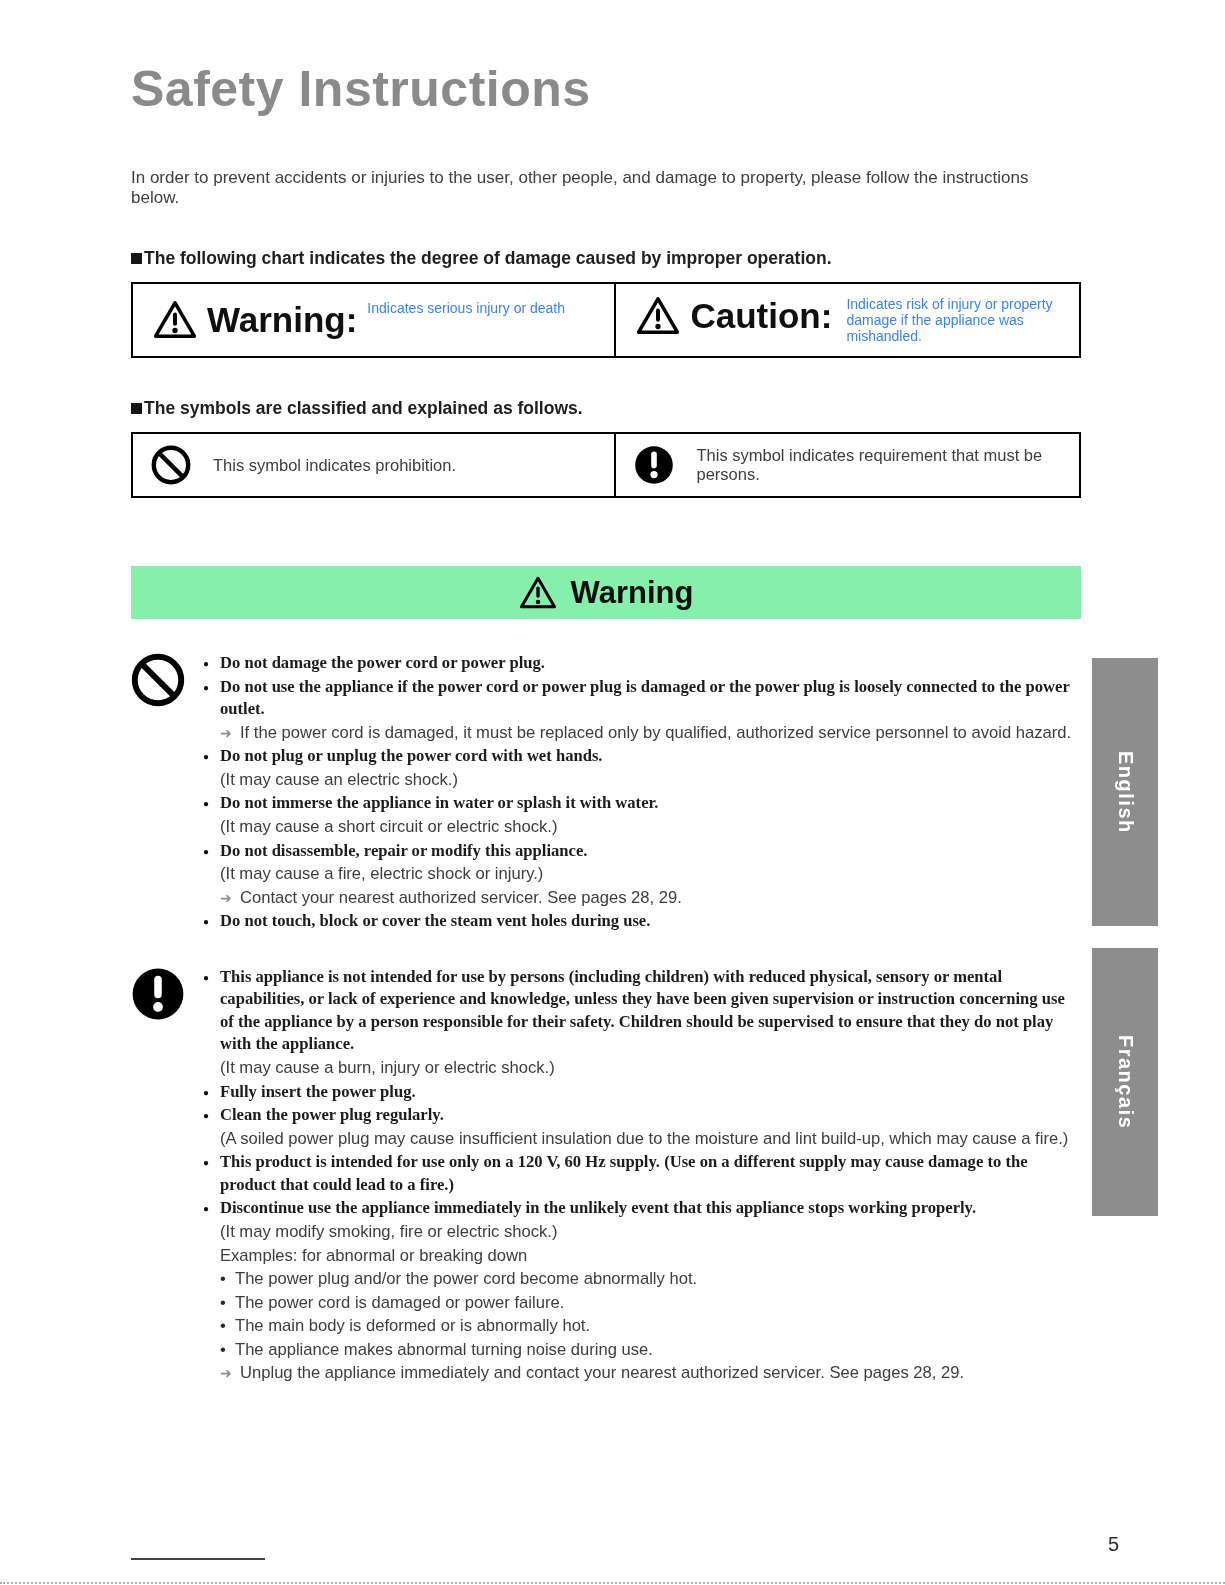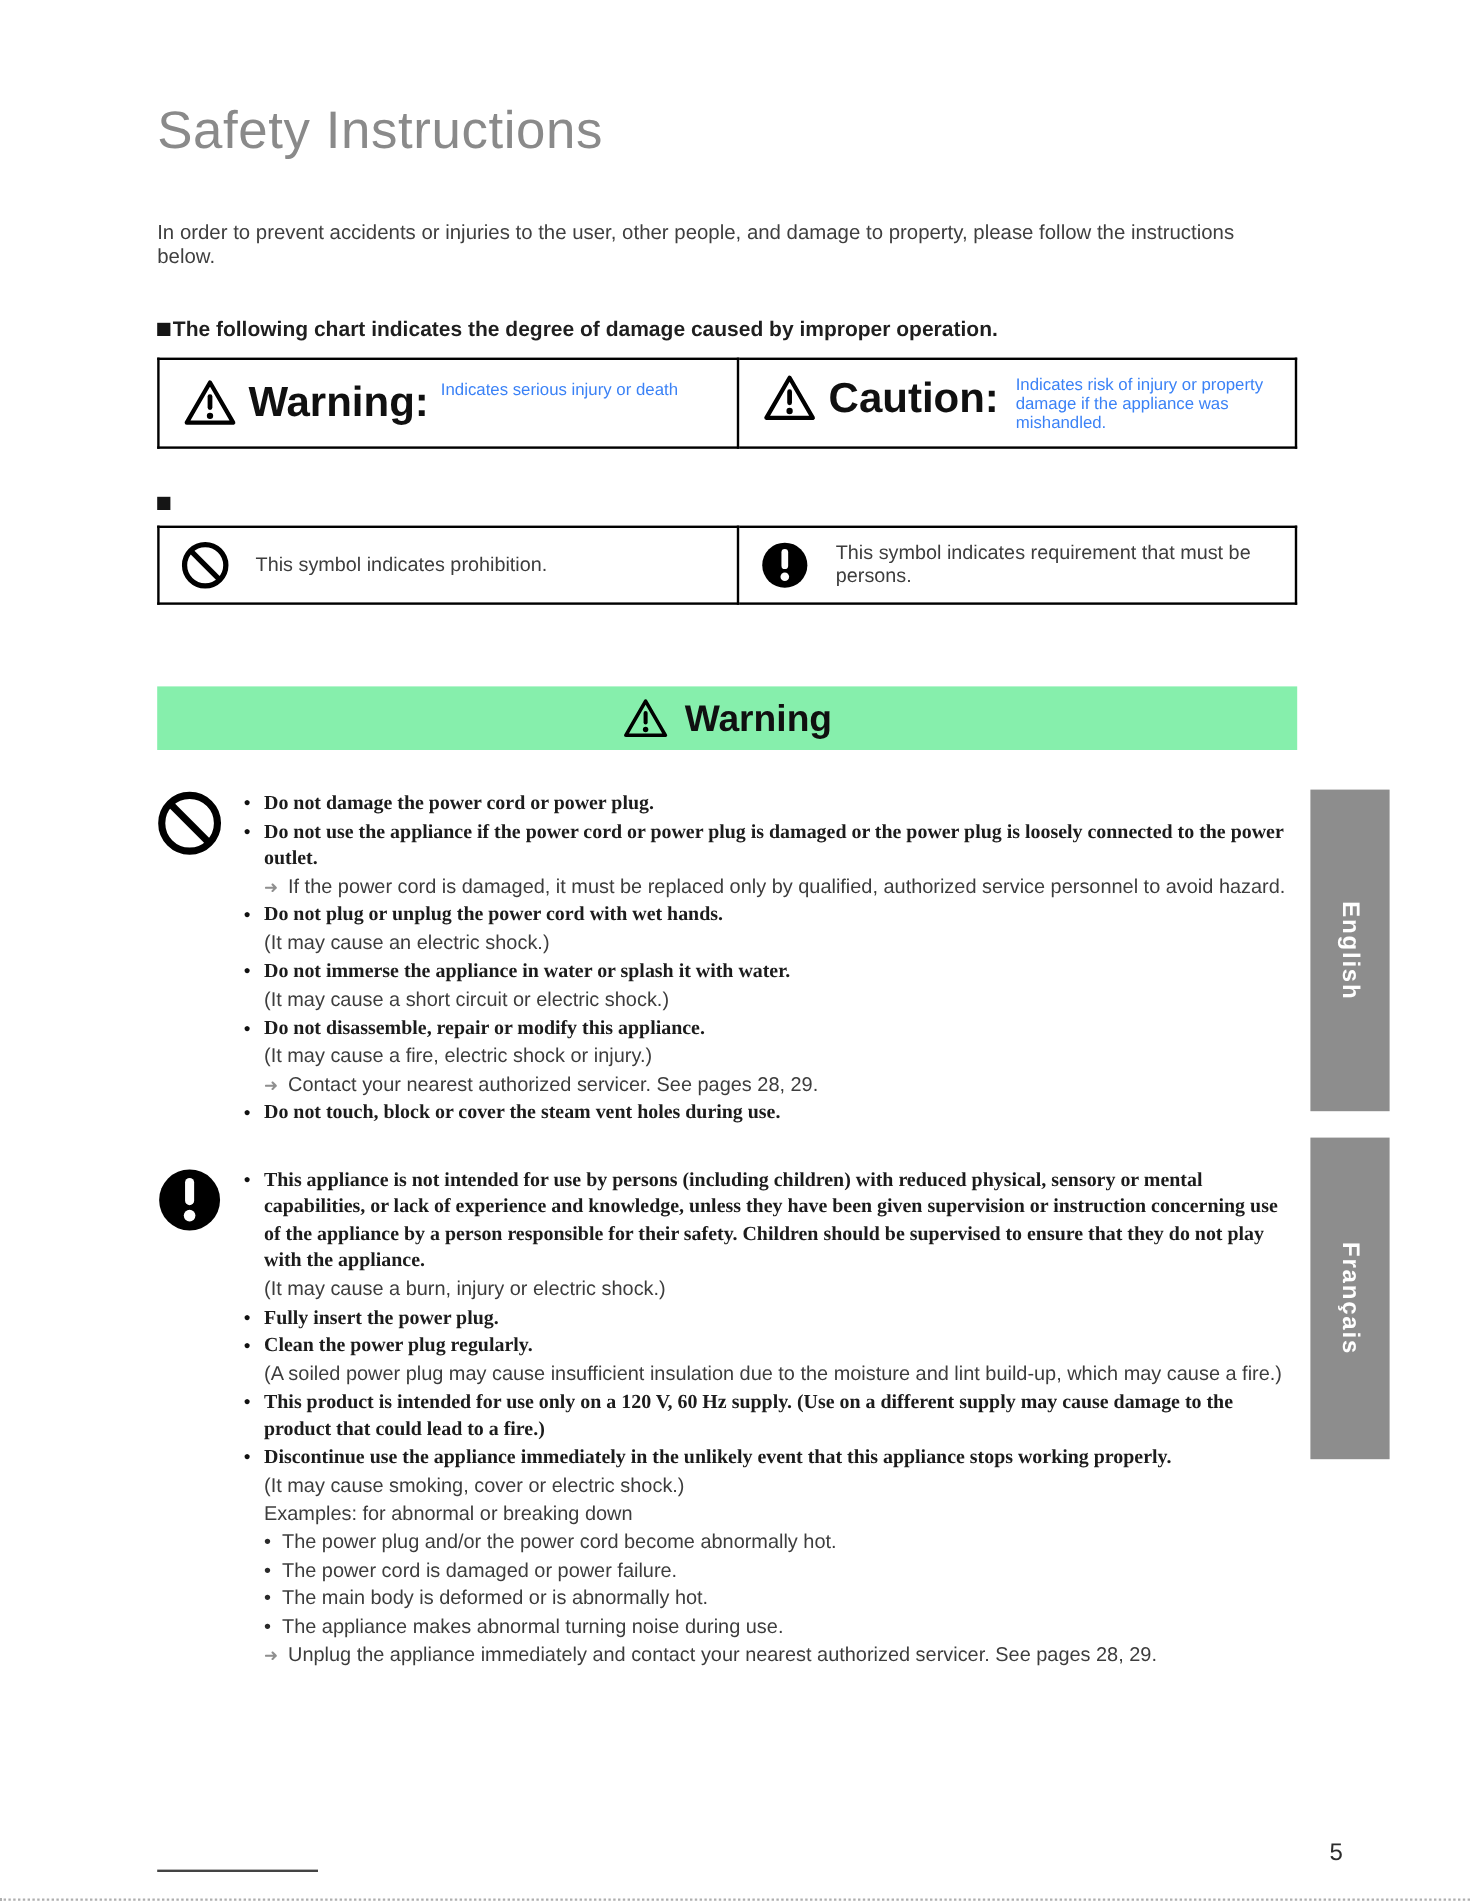--- a/index.html
+++ b/index.html
@@ -4,21 +4,21 @@
 <style>
   * { margin:0; padding:0; box-sizing:border-box; }
   html,body { background:#ffffff; }
   body {
     width:1225px; height:1585px; position:relative;
     font-family:"Liberation Sans", sans-serif;
     color:#3b3b3b; overflow:hidden;
   }
   .page { position:absolute; inset:0; padding:60px 144px 0 131px; }
 
-  h1.title { font-size:44px; font-weight:normal; color:#8a8a8a; letter-spacing:.5px;margin-top:24px; }
+  h1.title { font-size:50px; font-weight:bold; color:#8a8a8a; letter-spacing:.5px; }
   .intro { margin-top:50px; font-size:17px; color:#3f3f3f; }
 
   .sec-head { margin-top:40px; display:flex; align-items:center; gap:2px;
               font-size:17.5px; font-weight:bold; color:#1f1f1f; }
   .sq { width:11px; height:11px; background:#151515; flex:none; }
 
   table.box { border-collapse:collapse; width:100%; margin-top:13px; table-layout:fixed; }
   table.box td { border:2px solid #000; vertical-align:middle; }
 
   .sev-cell { display:flex; align-items:flex-start; gap:10px; padding:12px 12px 12px 20px; }
@@ -100,20 +100,21 @@
           <span class="sev-label">Caution:</span>
           <span class="sev-desc caut-desc">Indicates risk of injury or property damage if the appliance was mishandled.</span>
         </div>
       </td>
     </tr>
   </tbody>
     </table>
 
   <div class="sec-head">
     <span class="sq"></span>
+    <span>The symbols are classified and explained as follows.</span>
   </div>
 
   <table class="box">
     <tbody>
         <tr>
       <td style="width:51%;">
         <div class="sym-cell">
           <span>
             <svg class="circ-svg" viewBox="0 0 100 100" width="40" height="40">
               <circle cx="50" cy="50" r="43" fill="none" stroke="#000" stroke-width="11"></circle>
@@ -231,21 +232,21 @@
         </div>
         <div class="item bold">
           <span class="dot">●</span>
           <span class="txt">This product is intended for use only on a 120 V, 60 Hz supply. (Use on a different supply may cause damage to the product that could lead to a fire.)</span>
         </div>
         <div class="item bold">
           <span class="dot">●</span>
           <span class="txt">Discontinue use the appliance immediately in the unlikely event that this appliance stops working properly.</span>
         </div>
         <div class="item plain">
-          <span class="txt">(It may cause smoking, cover or electric shock.)</span>
+          <span class="txt">(It may modify smoking, fire or electric shock.)</span>
         </div>
         <div class="item plain">
           <span class="txt">Examples:  for abnormal or breaking down</span>
         </div>
         <div class="item bullet">
           <span class="sub">•</span>
           <span class="txt">The power plug and/or the power cord become abnormally hot.</span>
         </div>
         <div class="item bullet">
           <span class="sub">•</span>

